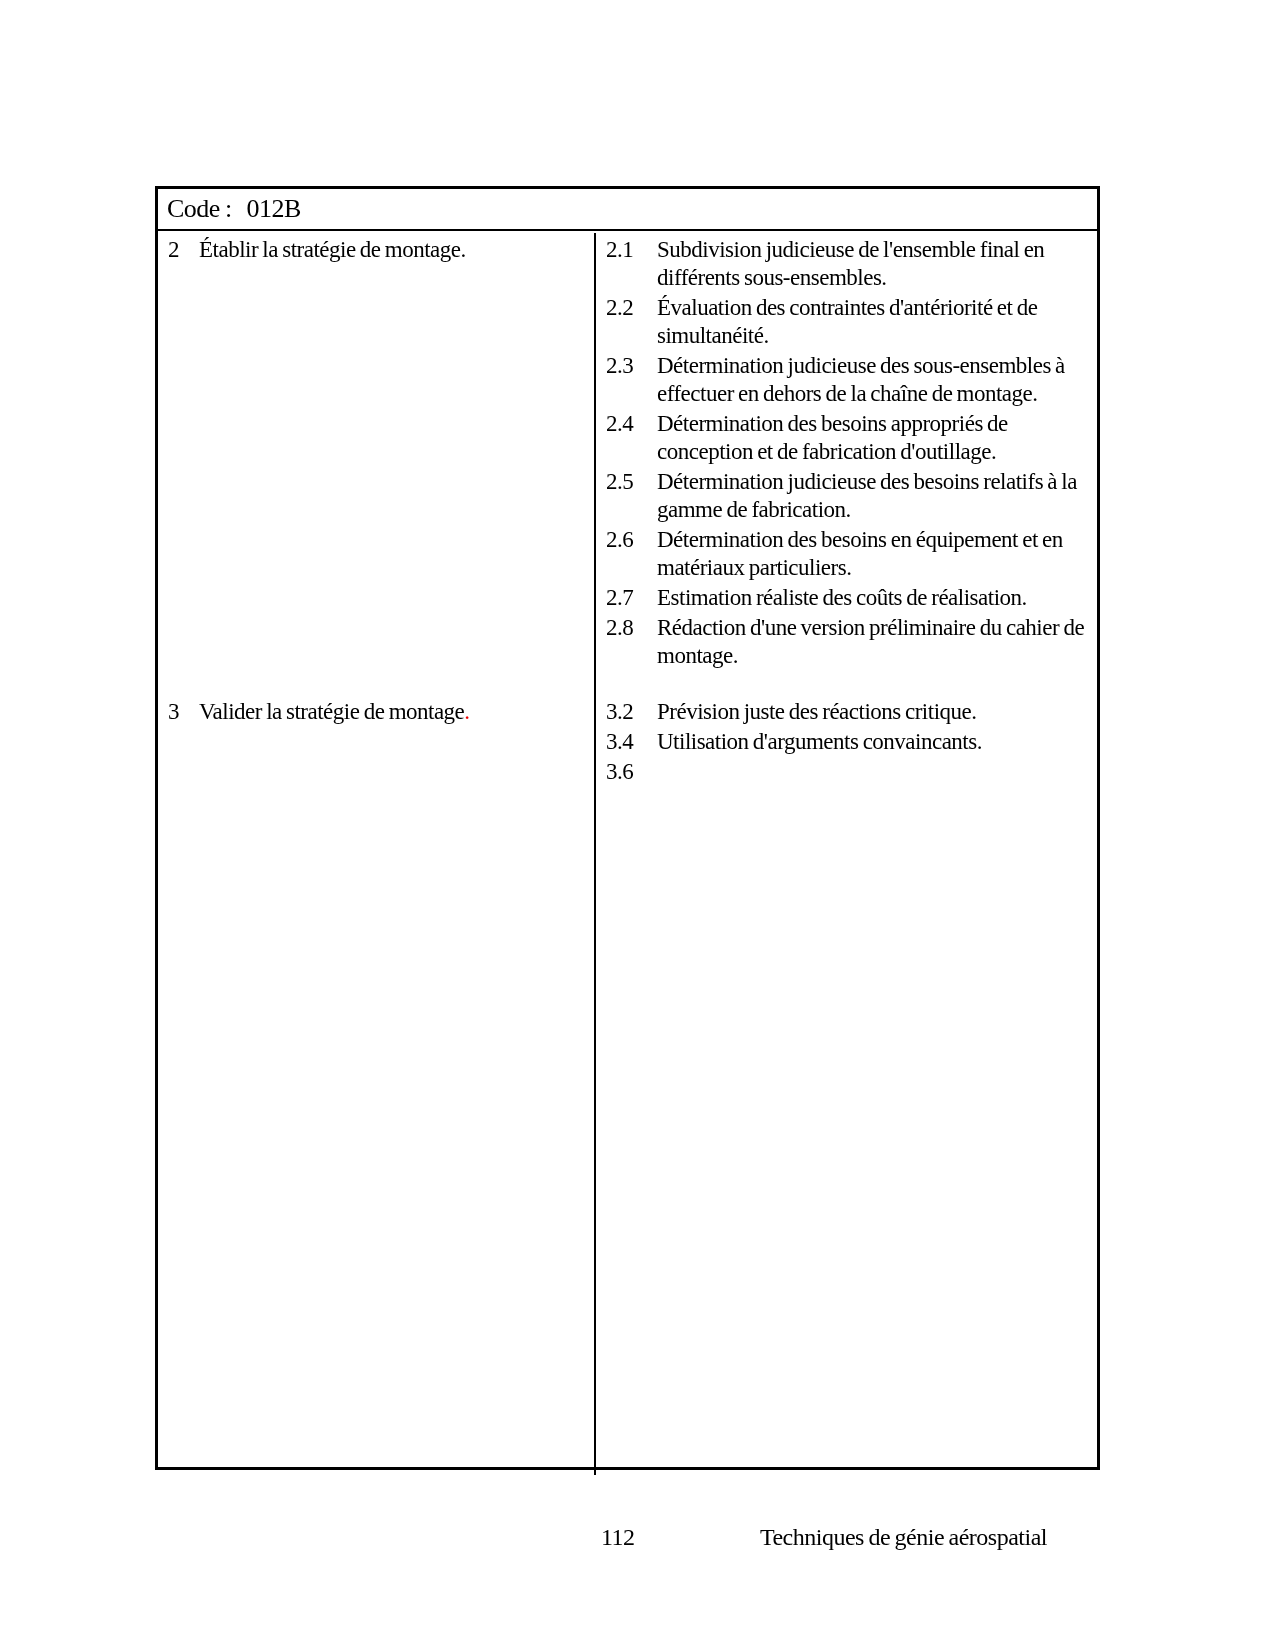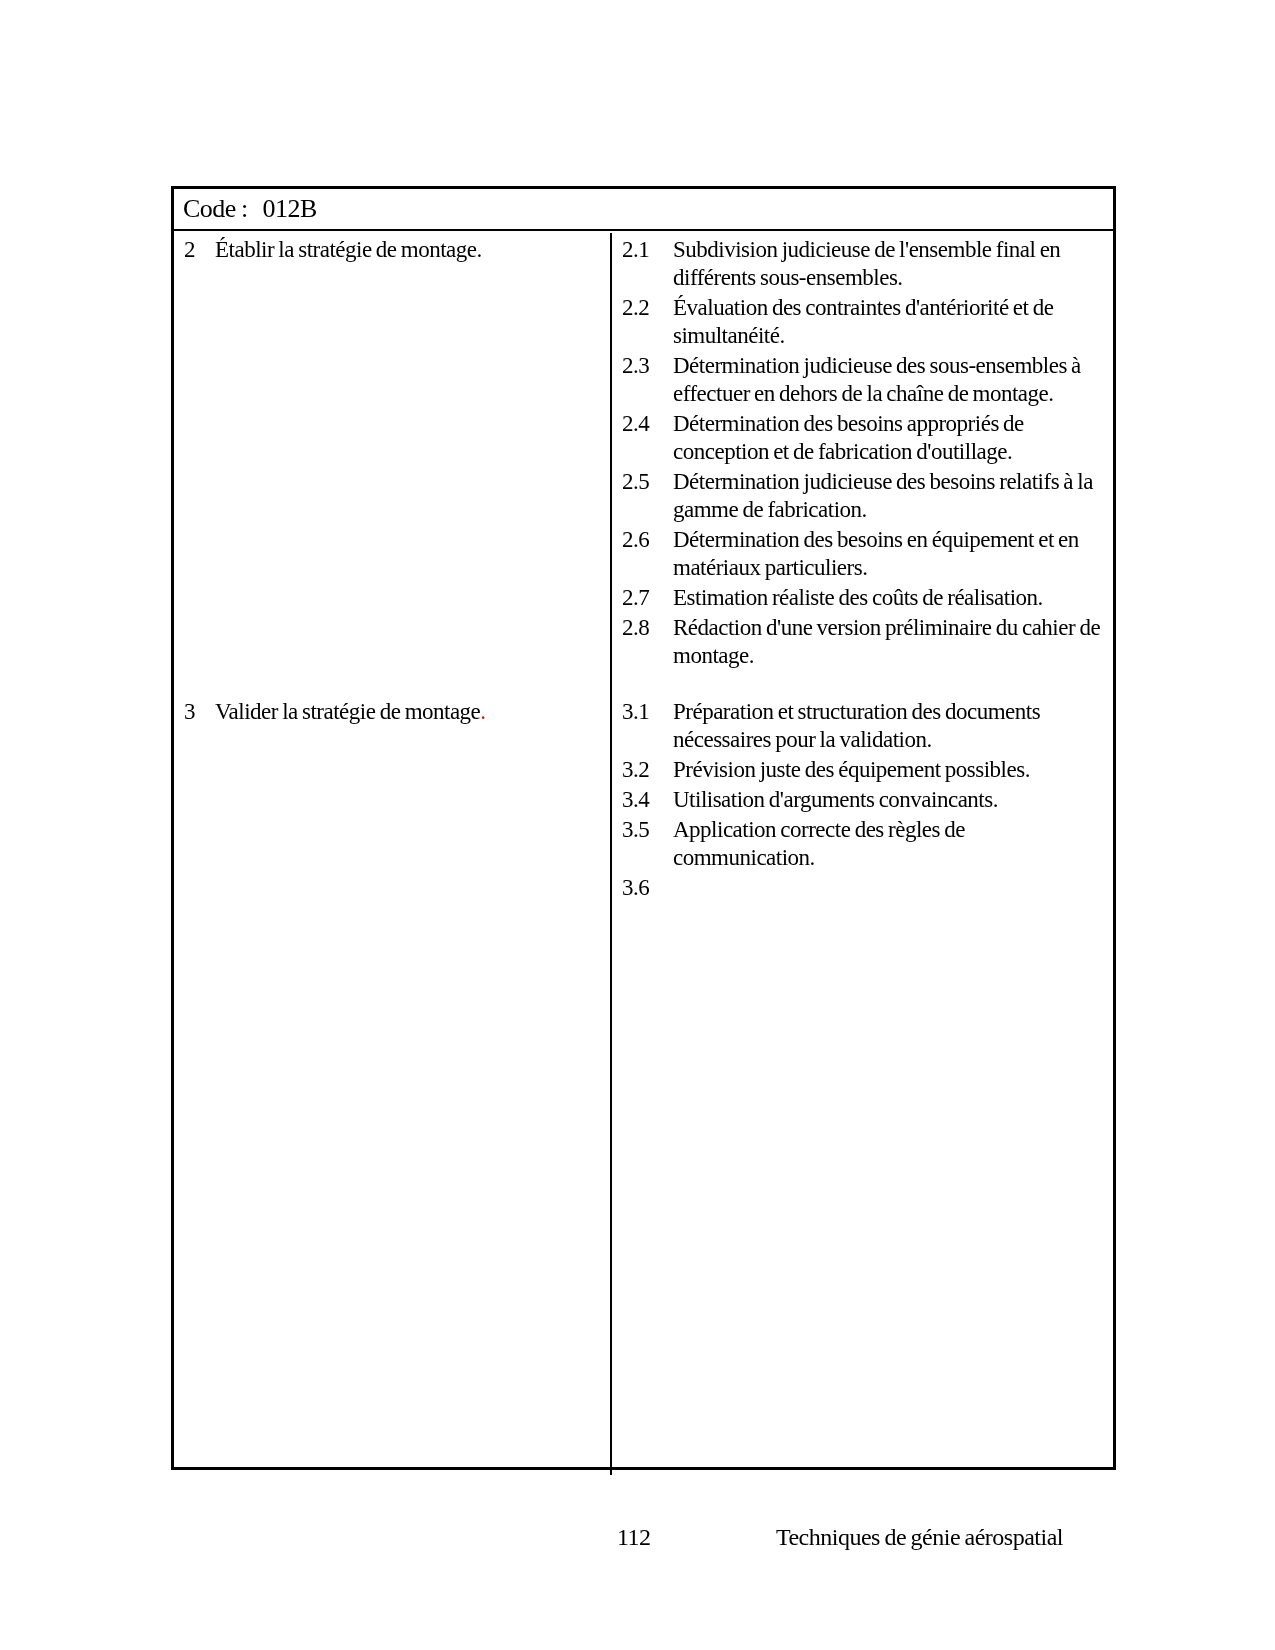--- a/index.html
+++ b/index.html
@@ -13,21 +13,20 @@
     position: relative;
     font-family: "Liberation Serif", "DejaVu Serif", serif;
     color: #000000;
     letter-spacing: -0.5px;
     word-spacing: -1px;
   }
   .page {
     position: absolute;
     inset: 0;
     background: #ffffff;
-    margin-left: 16px;
   }
   
   .eval-table {
     position: absolute;
     left: 155px;
     top: 186px;
     width: 939px;
     height: 1278px;
     border: 3px solid #000000;
     box-sizing: content-box;
@@ -161,34 +160,26 @@
         </div>
       </div>
 
       <div class="objective-row second">
         <div class="objective-cell">
           <span>3</span>
           <span><span>Valider la stratégie de montage</span><span class="red-period">.</span></span>
         </div>
         <div class="criteria-cell">
           <div class="criterion-item">
-            <span>3.1</span>
-            <span>Préparation et structuration des documents nécessaires pour la validation.</span>
-          </div>
-          <div class="criterion-item">
             <span>3.2</span>
-            <span>Prévision juste des équipement possibles.</span>
+            <span>Prévision juste des réactions critique.</span>
           </div>
           <div class="criterion-item">
             <span>3.4</span>
             <span>Utilisation d'arguments convaincants.</span>
-          </div>
-          <div class="criterion-item">
-            <span>3.5</span>
-            <span>Application correcte des règles de communication.</span>
           </div>
           <div class="criterion-item">
             <span>3.6</span>
           </div>
         </div>
       </div>
 
     </div>
   </div>
 

